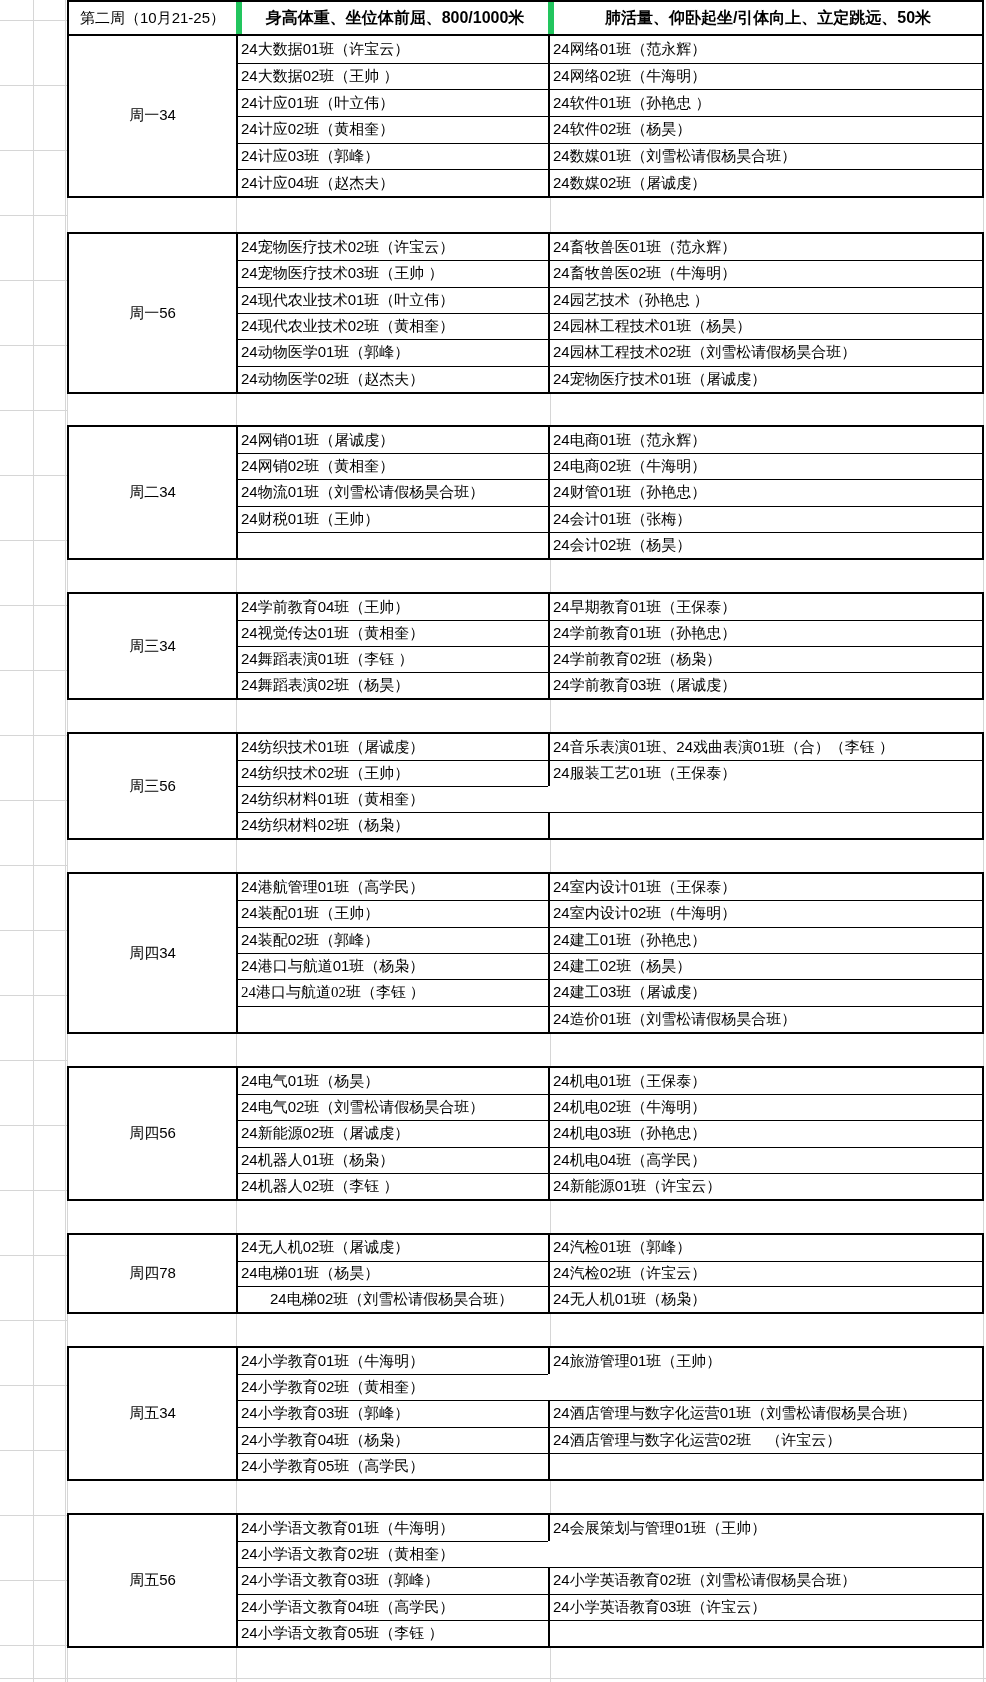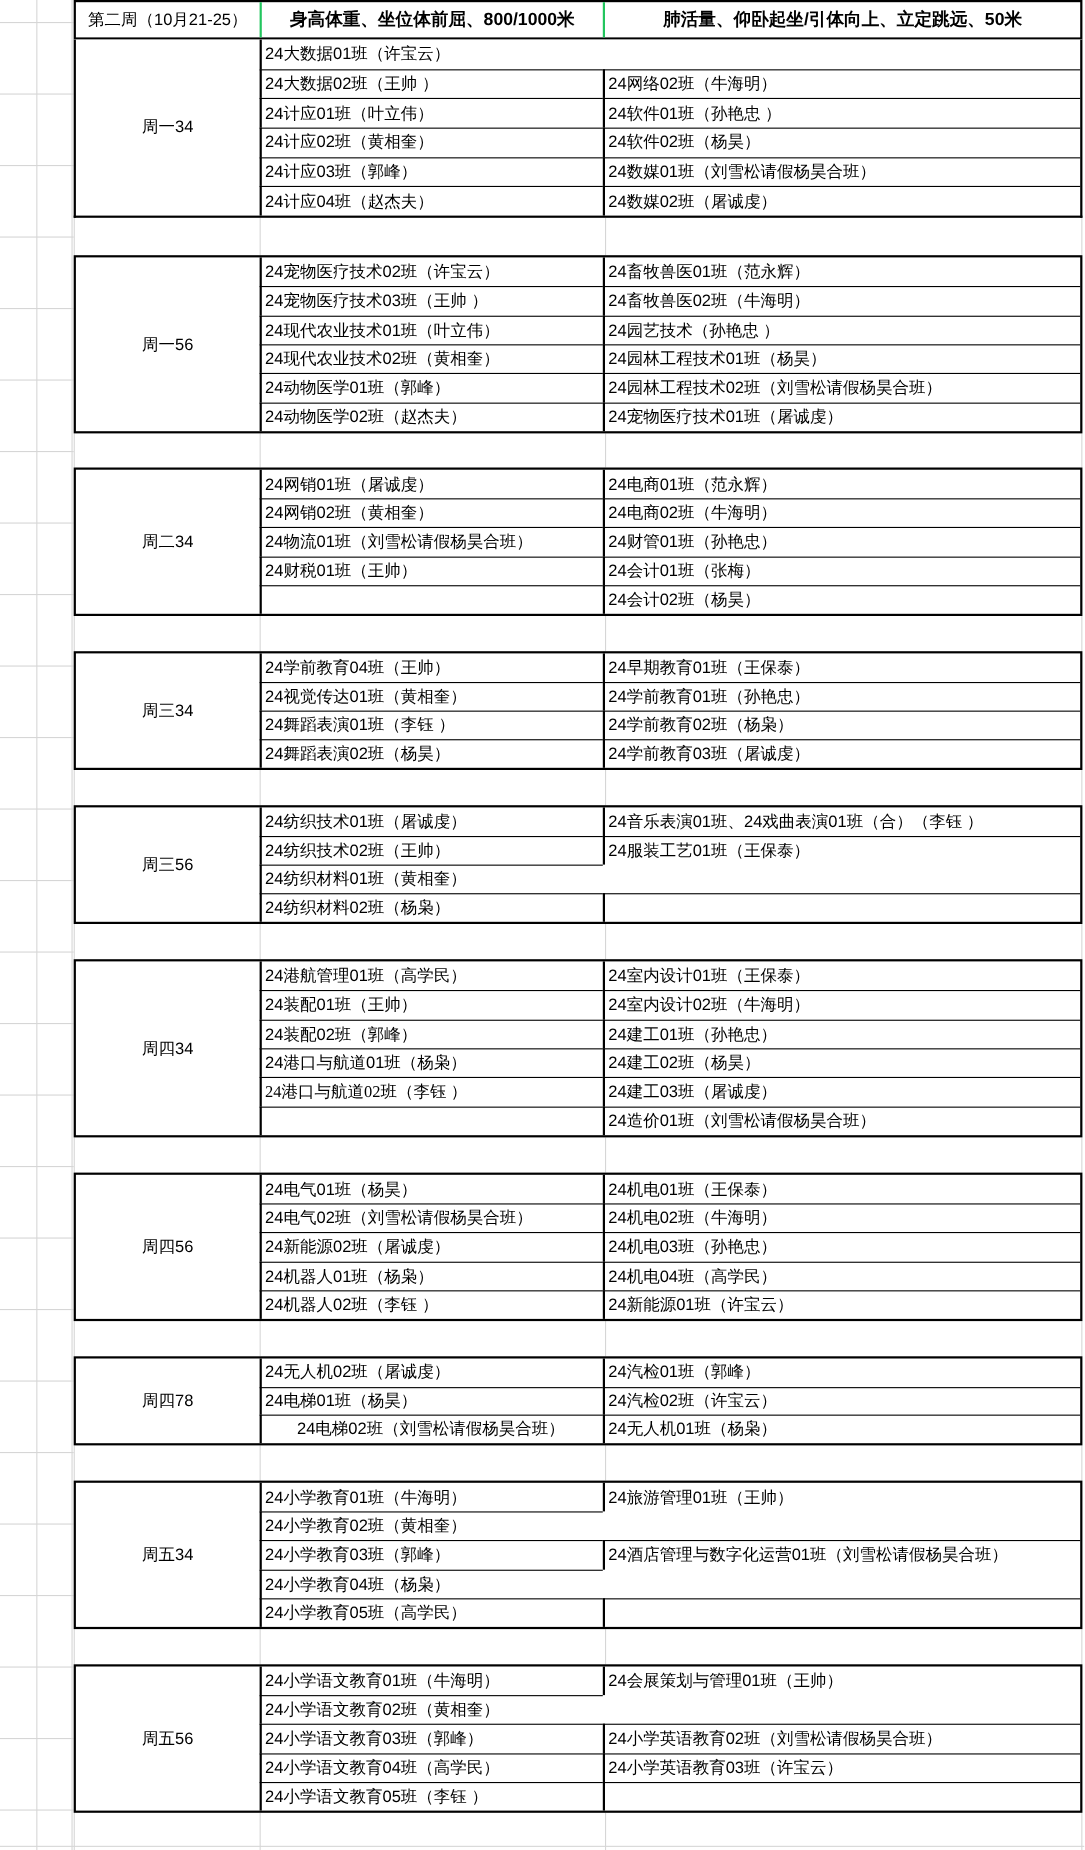--- a/index.html
+++ b/index.html
@@ -17,21 +17,21 @@
   .hblock{
     position:absolute;left:67px;top:0;width:917px;height:36px;
     background:#fff;border:2px solid #000;box-sizing:border-box;
     display:grid;grid-template-columns:167px 312px 1fr;
   }
   .hcell{
     display:flex;align-items:center;justify-content:center;
     font-size:15px;white-space:pre;overflow:hidden;box-sizing:border-box;
   }
   .hcell.b{font-weight:bold;font-size:16px;}
-  .hcell.bl{border-left:2px solid #22c55e;}
+  .hcell.bl{border-left:6px solid #22c55e;}
   .group{
     position:absolute;left:67px;width:917px;
     background:#fff;border:2px solid #000;box-sizing:border-box;
     display:grid;grid-template-columns:167px 312px 1fr;
   }
   .wk{
     grid-column:1;display:flex;align-items:center;justify-content:center;
     font-size:15px;box-sizing:border-box;
   }
   .cell{
@@ -84,20 +84,21 @@
   <div class="hblock">
     <div class="hcell">第二周（10月21-25）</div>
     <div class="hcell b bl">身高体重、坐位体前屈、800/1000米</div>
     <div class="hcell b bl">肺活量、仰卧起坐/引体向上、立定跳远、50米</div>
   </div>
 
   <div id="groups">
       <div class="group" style="top: 36px; height: 162px; grid-template-rows: repeat(6, 1fr); border-top: none;">
         <div class="wk" style="grid-row: 1 / span 6;">周一34</div>
         <div class="cell" style="grid-area: 1 / 2;">24大数据01班（许宝云）</div>
+        <div class="cell" style="grid-area: 1 / 3;">24网络01班（范永辉）</div>
         <div class="cell rl" style="grid-area: 2 / 2;">24大数据02班（王帅 ）</div>
         <div class="cell rl" style="grid-area: 2 / 3;">24网络02班（牛海明）</div>
         <div class="cell rl" style="grid-area: 3 / 2;">24计应01班（叶立伟）</div>
         <div class="cell rl" style="grid-area: 3 / 3;">24软件01班（孙艳忠 ）</div>
         <div class="cell rl" style="grid-area: 4 / 2;">24计应02班（黄相奎）</div>
         <div class="cell rl" style="grid-area: 4 / 3;">24软件02班（杨昊）</div>
         <div class="cell rl" style="grid-area: 5 / 2;">24计应03班（郭峰）</div>
         <div class="cell rl" style="grid-area: 5 / 3;">24数媒01班（刘雪松请假杨昊合班）</div>
         <div class="cell rl" style="grid-area: 6 / 2;">24计应04班（赵杰夫）</div>
         <div class="cell rl" style="grid-area: 6 / 3;">24数媒02班（屠诚虔）</div>
@@ -189,20 +190,21 @@
         <div class="cell rl" style="grid-area: 3 / 3;">24无人机01班（杨枭）</div>
       </div>
       <div class="group" style="top: 1346px; height: 135px; grid-template-rows: repeat(5, 1fr);">
         <div class="wk" style="grid-row: 1 / span 5;">周五34</div>
         <div class="cell" style="grid-area: 1 / 2;">24小学教育01班（牛海明）</div>
         <div class="cell" style="grid-area: 1 / 3;">24旅游管理01班（王帅）</div>
         <div class="cell rl" style="grid-area: 2 / 2;">24小学教育02班（黄相奎）</div>
         <div class="cell rl" style="grid-area: 3 / 2;">24小学教育03班（郭峰）</div>
         <div class="cell rl" style="grid-area: 3 / 3;">24酒店管理与数字化运营01班（刘雪松请假杨昊合班）</div>
         <div class="cell rl" style="grid-area: 4 / 2;">24小学教育04班（杨枭）</div>
+        <div class="cell rl" style="grid-area: 4 / 3;">24酒店管理与数字化运营02班　（许宝云）</div>
         <div class="cell rl" style="grid-area: 5 / 2;">24小学教育05班（高学民）</div>
         <div class="cell rl" style="grid-area: 5 / 3;"></div>
       </div>
       <div class="group" style="top: 1513px; height: 135px; grid-template-rows: repeat(5, 1fr);">
         <div class="wk" style="grid-row: 1 / span 5;">周五56</div>
         <div class="cell" style="grid-area: 1 / 2;">24小学语文教育01班（牛海明）</div>
         <div class="cell" style="grid-area: 1 / 3;">24会展策划与管理01班（王帅）</div>
         <div class="cell rl" style="grid-area: 2 / 2;">24小学语文教育02班（黄相奎）</div>
         <div class="cell rl" style="grid-area: 3 / 2;">24小学语文教育03班（郭峰）</div>
         <div class="cell rl" style="grid-area: 3 / 3;">24小学英语教育02班（刘雪松请假杨昊合班）</div>

